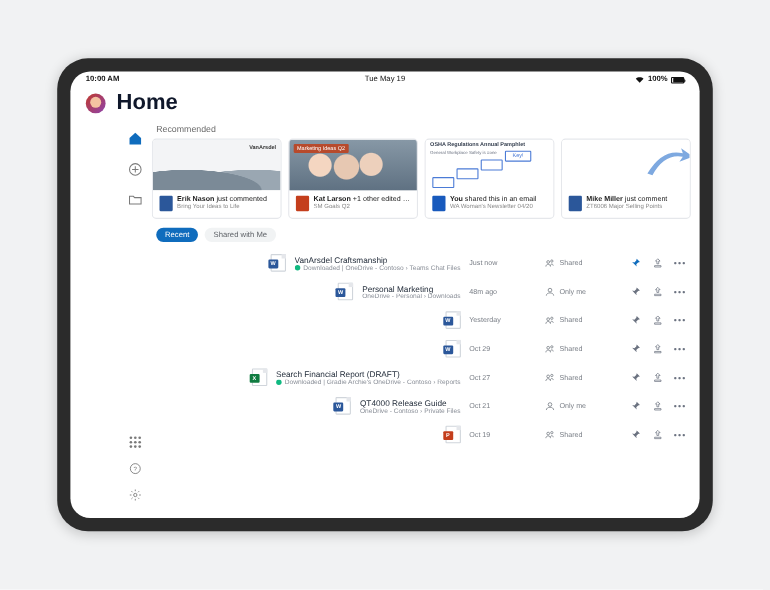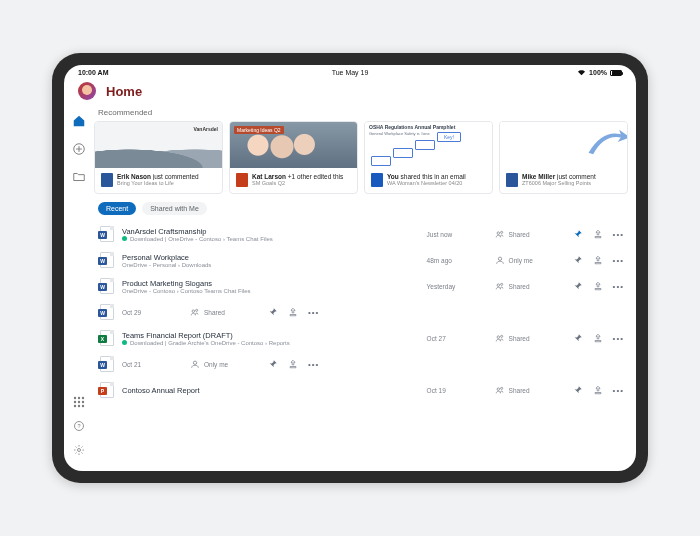--- a/index.html
+++ b/index.html
@@ -9,24 +9,24 @@
 .status-bar { display: flex; justify-content: space-between; align-items: center; padding: 4px 14px 2px; font-size: 7px; color: #111; font-weight: 600; }
 .status-center { position: absolute; left: 50%; transform: translateX(-50%); font-weight: 500; }
 .status-right { display: flex; align-items: center; gap: 3px; }
 .battery { display: inline-block; width: 12px; height: 6px; border: 0.8px solid #111; border-radius: 1px; position: relative; }
 .battery::after { content: ""; position: absolute; right: -2px; top: 1.5px; width: 1px; height: 3px; background: #111; border-radius: 0 1px 1px 0; }
 .battery::before { content: ""; position: absolute; left: 0.5px; top: 0.5px; width: 10px; height: 4px; background: #111; border-radius: 0.5px; }
 
 .header-row { display: flex; align-items: center; padding: 4px 14px 6px; gap: 10px; }
 .avatar { width: 18px; height: 18px; border-radius: 50%; background: linear-gradient(135deg,#c0392b,#8e44ad); position: relative; overflow: hidden; }
 .avatar::after { content: ""; position: absolute; top: 3px; left: 4px; width: 10px; height: 10px; background: #f4c2a1; border-radius: 50%; }
-.page-title { font-size: 13px; font-weight: 700; color: #7f1d1d; }
+.page-title { font-size: 20px; font-weight: 700; color: #0f172a; }
 .search { flex: 0 0 auto; margin-left: auto; margin-right: 40px; width: 190px; height: 18px; background: #eff1f3; border-radius: 4px; display: flex; align-items: center; justify-content: center; gap: 4px; color: #888; font-size: 8px; }
 
-.main { flex: 1; display: flex; overflow: hidden; }
+.main { flex: 1; display: flex; overflow: hidden; padding-left: 44px; }
 .sidebar { width: 30px; display: flex; flex-direction: column; align-items: center; padding: 8px 0; gap: 14px; position: relative; }
 .side-icon { width: 14px; height: 14px; display: flex; align-items: center; justify-content: center; color: #7a7a7a; }
 .side-icon.active { color: #0f6cbd; }
 .sidebar-bottom { margin-top: auto; display: flex; flex-direction: column; gap: 10px; align-items: center; padding-bottom: 6px; }
 
 .content { flex: 1; padding: 0 8px 0 0; overflow: hidden; }
 .section-label { font-size: 8px; color: #6b6b6b; margin: 2px 0 4px 4px; }
 
 .cards { display: flex; gap: 6px; margin-bottom: 8px; }
 .card { flex: 1; min-width: 0; border: 1px solid #e5e7eb; border-radius: 4px; background: #fff; display: flex; flex-direction: column; overflow: hidden; position: relative; }
@@ -50,21 +50,21 @@
 .chip-wn { background:#185abd; }
 .card-text { min-width:0; }
 .card-line1 { font-size:6.5px; color:#222; white-space:nowrap; overflow:hidden; text-overflow:ellipsis; }
 .card-line1 b { font-weight:600; }
 .card-line2 { font-size:5.5px; color:#8a8a8a; white-space:nowrap; overflow:hidden; text-overflow:ellipsis; }
 
 .tabs { display:flex; gap:6px; margin: 2px 0 6px 4px; }
 .tab { font-size:7px; padding:3px 8px; border-radius:9px; color:#5f6368; background:#f1f3f4; }
 .tab.active { background:#0f6cbd; color:#fff; }
 
-.rows { display:flex; flex-direction:column; }
+.rows { display:flex; flex-direction:column;align-items:flex-end; }
 .row { display:flex; align-items:center; padding:5px 4px 5px 6px; gap:8px; border-radius:3px; }
 .row .fileicon { width:14px; height:16px; border-radius:1px; flex-shrink:0; position:relative; background:#fff; border:1px solid #d0d5db; }
 .fileicon .corner { position:absolute; right:-1px; top:-1px; width:4px; height:4px; background:#e5e7eb; }
 .fileicon .sq { position:absolute; left:-3px; bottom:2px; width:9px; height:8px; border-radius:1px; display:flex; align-items:center; justify-content:center; color:#fff; font-size:5px; font-weight:700; }
 .sq-w { background:#2b579a; }
 .sq-p { background:#c43e1c; }
 .sq-x { background:#107c41; }
 .row .meta { flex:1; min-width:0; }
 .row .fname { font-size:7.5px; color:#1f2937; font-weight:500; white-space:nowrap; overflow:hidden; text-overflow:ellipsis; }
 .row .fpath { font-size:6px; color:#8a8f98; display:flex; align-items:center; gap:3px; white-space:nowrap; overflow:hidden; text-overflow:ellipsis; }
@@ -254,21 +254,21 @@
                 </span>
                 <span class="ellipsis">•••</span>
               </div>
             </div>
             <div class="row">
               <span class="fileicon">
                 <span class="corner"></span>
                 <span class="sq sq-w">W</span>
               </span>
               <div class="meta">
-                <div class="fname">Personal Workplace</div>
+                <div class="fname">Personal Marketing</div>
                 <div class="fpath">OneDrive - Personal › Downloads</div>
               </div>
               <div class="col-time">48m ago</div>
               <div class="col-share">
                 <svg width="10" height="10" viewBox="0 0 24 24">
                   <circle cx="12" cy="9" r="4" stroke="#7a7f87" stroke-width="1.8" fill="none"></circle>
                   <path d="M4 21c0-4 4-6 8-6s8 2 8 6" stroke="#7a7f87" stroke-width="1.8" fill="none"></path>
                 </svg>
                 <span>Only me</span>
               </div>
@@ -285,24 +285,20 @@
                   </svg>
                 </span>
                 <span class="ellipsis">•••</span>
               </div>
             </div>
             <div class="row">
               <span class="fileicon">
                 <span class="corner"></span>
                 <span class="sq sq-w">W</span>
               </span>
-              <div class="meta">
-                <div class="fname">Product Marketing Slogans</div>
-                <div class="fpath">OneDrive - Contoso › Contoso Teams Chat Files</div>
-              </div>
               <div class="col-time">Yesterday</div>
               <div class="col-share">
                 <svg width="10" height="10" viewBox="0 0 24 24">
                   <circle cx="8" cy="10" r="3" stroke="#7a7f87" stroke-width="1.8" fill="none"></circle>
                   <circle cx="16" cy="8" r="2.5" stroke="#7a7f87" stroke-width="1.8" fill="none"></circle>
                   <path d="M3 20c0-3 2.5-5 5-5s5 2 5 5M13 18c0-2 1.5-3.5 3-3.5s3 1.5 3 3.5" stroke="#7a7f87" stroke-width="1.8" fill="none"></path>
                 </svg>
                 <span>Shared</span>
               </div>
               <div class="actions">
@@ -348,21 +344,21 @@
                 </span>
                 <span class="ellipsis">•••</span>
               </div>
             </div>
             <div class="row">
               <span class="fileicon">
                 <span class="corner"></span>
                 <span class="sq sq-x">X</span>
               </span>
               <div class="meta">
-                <div class="fname">Teams Financial Report (DRAFT)</div>
+                <div class="fname">Search Financial Report (DRAFT)</div>
                 <div class="fpath"><span class="cloud-dot"></span> Downloaded | Gradie Archie's OneDrive - Contoso › Reports</div>
               </div>
               <div class="col-time">Oct 27</div>
               <div class="col-share">
                 <svg width="10" height="10" viewBox="0 0 24 24">
                   <circle cx="8" cy="10" r="3" stroke="#7a7f87" stroke-width="1.8" fill="none"></circle>
                   <circle cx="16" cy="8" r="2.5" stroke="#7a7f87" stroke-width="1.8" fill="none"></circle>
                   <path d="M3 20c0-3 2.5-5 5-5s5 2 5 5M13 18c0-2 1.5-3.5 3-3.5s3 1.5 3 3.5" stroke="#7a7f87" stroke-width="1.8" fill="none"></path>
                 </svg>
                 <span>Shared</span>
@@ -380,20 +376,24 @@
                   </svg>
                 </span>
                 <span class="ellipsis">•••</span>
               </div>
             </div>
             <div class="row">
               <span class="fileicon">
                 <span class="corner"></span>
                 <span class="sq sq-w">W</span>
               </span>
+              <div class="meta">
+                <div class="fname">QT4000 Release Guide</div>
+                <div class="fpath">OneDrive - Contoso › Private Files</div>
+              </div>
               <div class="col-time">Oct 21</div>
               <div class="col-share">
                 <svg width="10" height="10" viewBox="0 0 24 24">
                   <circle cx="12" cy="9" r="4" stroke="#7a7f87" stroke-width="1.8" fill="none"></circle>
                   <path d="M4 21c0-4 4-6 8-6s8 2 8 6" stroke="#7a7f87" stroke-width="1.8" fill="none"></path>
                 </svg>
                 <span>Only me</span>
               </div>
               <div class="actions">
                 <span class="icon-sm ">
@@ -408,24 +408,20 @@
                   </svg>
                 </span>
                 <span class="ellipsis">•••</span>
               </div>
             </div>
             <div class="row">
               <span class="fileicon">
                 <span class="corner"></span>
                 <span class="sq sq-p">P</span>
               </span>
-              <div class="meta">
-                <div class="fname">Contoso Annual Report</div>
-                <div class="fpath"></div>
-              </div>
               <div class="col-time">Oct 19</div>
               <div class="col-share">
                 <svg width="10" height="10" viewBox="0 0 24 24">
                   <circle cx="8" cy="10" r="3" stroke="#7a7f87" stroke-width="1.8" fill="none"></circle>
                   <circle cx="16" cy="8" r="2.5" stroke="#7a7f87" stroke-width="1.8" fill="none"></circle>
                   <path d="M3 20c0-3 2.5-5 5-5s5 2 5 5M13 18c0-2 1.5-3.5 3-3.5s3 1.5 3 3.5" stroke="#7a7f87" stroke-width="1.8" fill="none"></path>
                 </svg>
                 <span>Shared</span>
               </div>
               <div class="actions">

